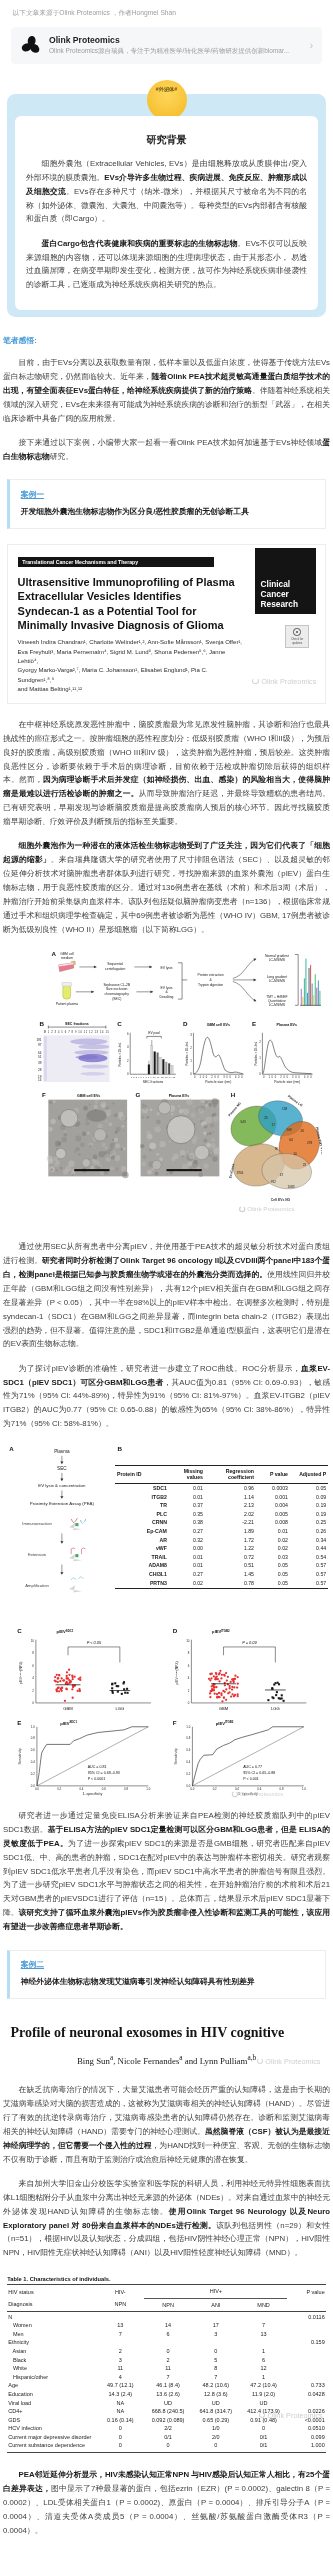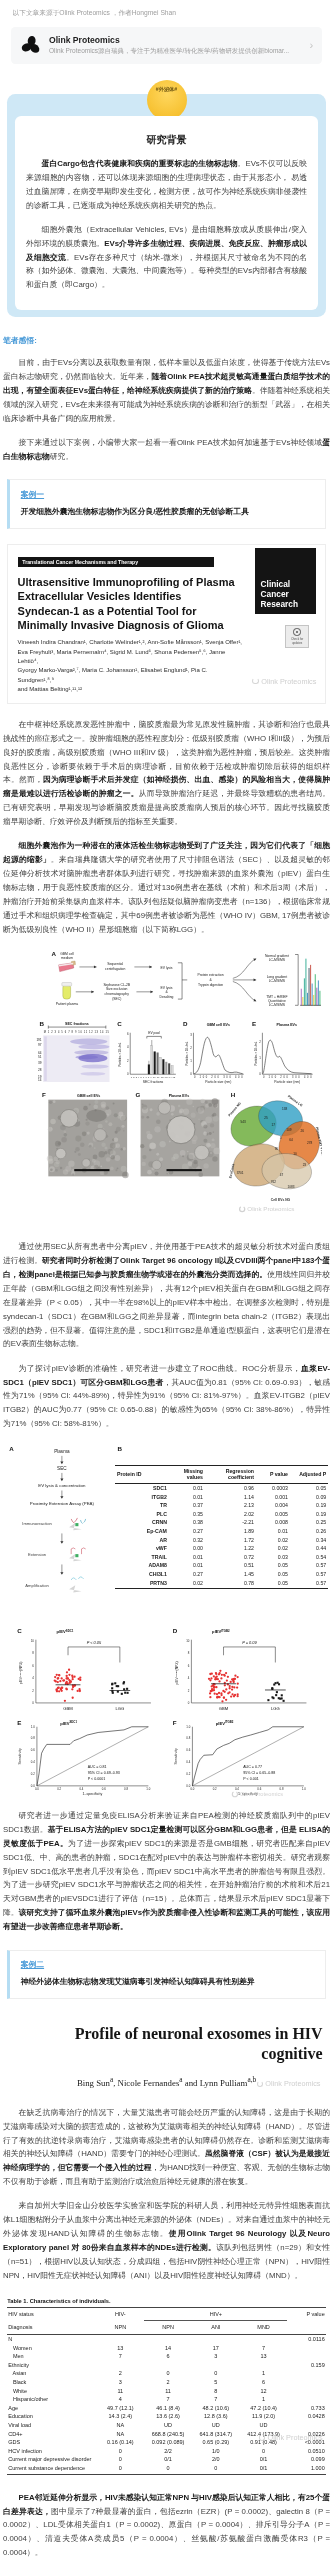--- a/index.html
+++ b/index.html
@@ -63,21 +63,21 @@
   .fig2top svg { flex:0 0 106px; }
   .ptable { flex:1; font-size:5.2px; border-collapse:collapse; margin-top:13.5px; }
   .ptable th { border-top:1px solid #222; border-bottom:0.8px solid #222; padding:2.1px 1.6px; font-weight:bold; color:#111; text-align:right; line-height:1.2; }
   .ptable th:first-child { text-align:left; }
   .ptable td { padding:1.3px 1.6px; text-align:right; color:#222; }
   .ptable td:first-child { text-align:right; font-weight:bold; }
   .ptable tbody tr:last-child td { border-bottom:1px solid #222; padding-bottom:2.6px; }
 
   
   .paper2 { margin:17.7px 7.3px 5.2px; position:relative; padding:7.3px 3.1px; }
-  .p2-title { font-family:"Liberation Serif", serif; font-weight:bold; font-size:16px; color:#151515; text-align:right; line-height:1.25; }
+  .p2-title { font-family:"Liberation Serif", serif; font-weight:bold; font-size:14px; color:#151515; text-align:left; line-height:1.25; }
   .p2-authors { font-family:"Liberation Serif", serif; font-size:8.8px; color:#1b1b1b; text-align:center; margin-top:11.4px; }
   .p2-wm { position:absolute; right:5.2px; bottom:7.3px; }
 
   
   .t1-wrap { margin:15.6px 7.3px; position:relative; }
   .t1-caption { font-size:5.7px; font-weight:bold; color:#111; padding-bottom:2.6px; border-bottom:0.8px solid #444; }
   .t1 { width:100%; border-collapse:collapse; font-size:5.5px; color:#222; }
   .t1 th { font-weight:normal; padding:3.1px 1px; text-align:center; }
   .t1 th.l { text-align:left; } .t1 th.r { text-align:right; }
   .t1 .hivplus { border-bottom:0.5px solid #555; }
@@ -107,22 +107,22 @@
       <div class="src-title">Olink Proteomics</div>
       <div class="src-desc">Olink Proteomics源自瑞典，专注于为精准医学/转化医学/药物研发提供创新biomar...</div>
     </div>
     <div class="chev">›</div>
   </div>
 
   <div class="bg-wrap">
     <div class="bg-badge">#外泌体#</div>
     <div class="bg-card">
       <div class="bg-title">研究背景</div>
+      <p class="body"><span>细胞外囊泡（Extracellular Vehicles, EVs）是由细胞释放或从质膜伸出/突入外部环境的膜质囊泡。</span><span class="b">EVs介导许多生物过程、疾病进展、免疫反应、肿瘤形成以及细胞交流</span><span>。EVs存在多种尺寸（纳米-微米），并根据其尺寸被命名为不同的名称（如外泌体、微囊泡、大囊泡、中间囊泡等）。每种类型的EVs内部都含有核酸和蛋白质（即Cargo）。</span></p>
       <p class="body"><span class="b">蛋白Cargo包含代表健康和疾病的重要标志的生物标志物</span><span>。EVs不仅可以反映来源细胞的内容物，还可以体现来源细胞的生理病理状态，由于其形态小， 易透过血脑屏障，在病变早期即发生变化，检测方便，故可作为神经系统疾病非侵袭性的诊断工具，已逐渐成为神经系统疾病相关研究的热点。</span></p>
-      <p class="body"><span>细胞外囊泡（Extracellular Vehicles, EVs）是由细胞释放或从质膜伸出/突入外部环境的膜质囊泡。</span><span class="b">EVs介导许多生物过程、疾病进展、免疫反应、肿瘤形成以及细胞交流</span><span>。EVs存在多种尺寸（纳米-微米），并根据其尺寸被命名为不同的名称（如外泌体、微囊泡、大囊泡、中间囊泡等）。每种类型的EVs内部都含有核酸和蛋白质（即Cargo）。</span></p>
     </div>
   </div>
 
   <div class="content">
     <div class="blue-label">笔者感悟:</div>
     <p class="body"><span>目前，由于EVs分离以及获取数量有限，低样本量以及低蛋白浓度，使得基于传统方法EVs蛋白标志物研究，仍然面临较大。近年来，</span><span class="b">随着Olink PEA技术超灵敏高通量蛋白质组学技术的出现，有望全面表征EVs蛋白特征，给神经系统疾病提供了新的治疗策略</span><span>。伴随着神经系统相关领域的深入研究，EVs在未来很有可能成为神经系统疾病的诊断和治疗的新型「武器」，在相关临床诊断中具备广阔的应用前景。</span></p>
     <p class="body"><span>接下来通过以下案例，小编带大家一起看一看Olink PEA技术如何加速基于EVs神经领域</span><span class="b">蛋白生物标志物</span><span>研究。</span></p>
   </div>
 
   <div class="case-box">

